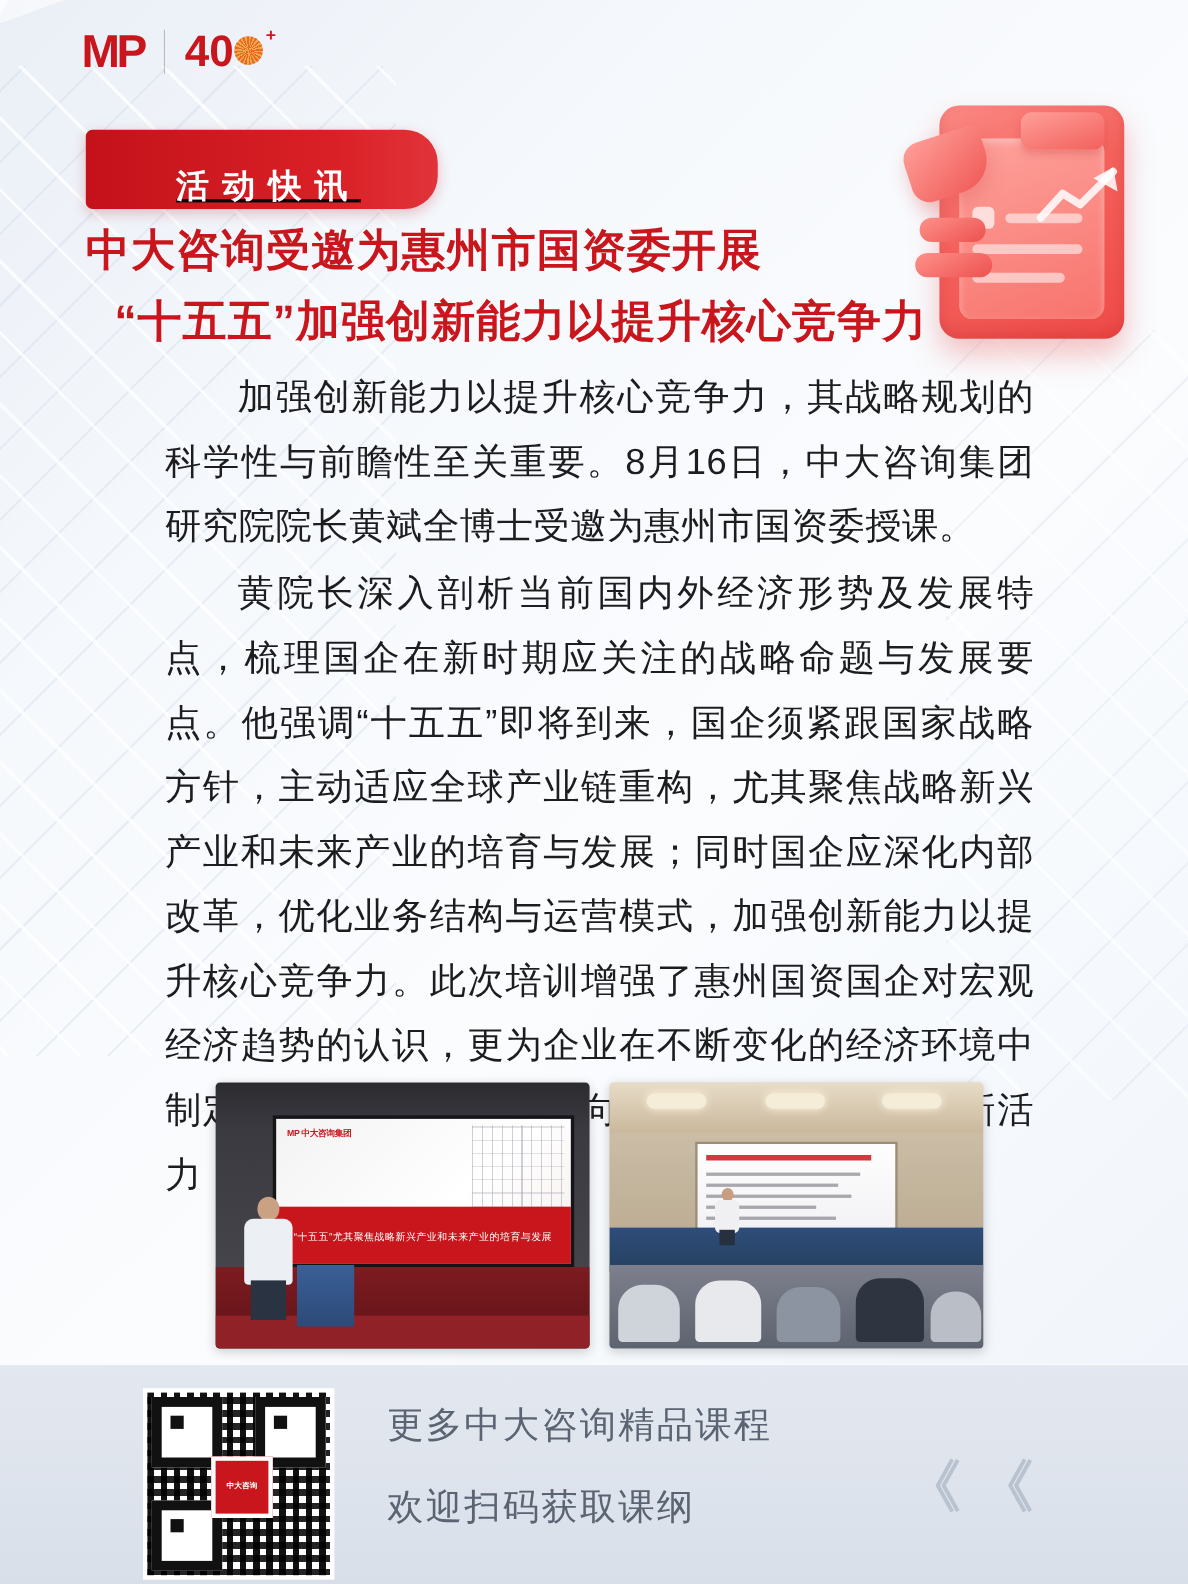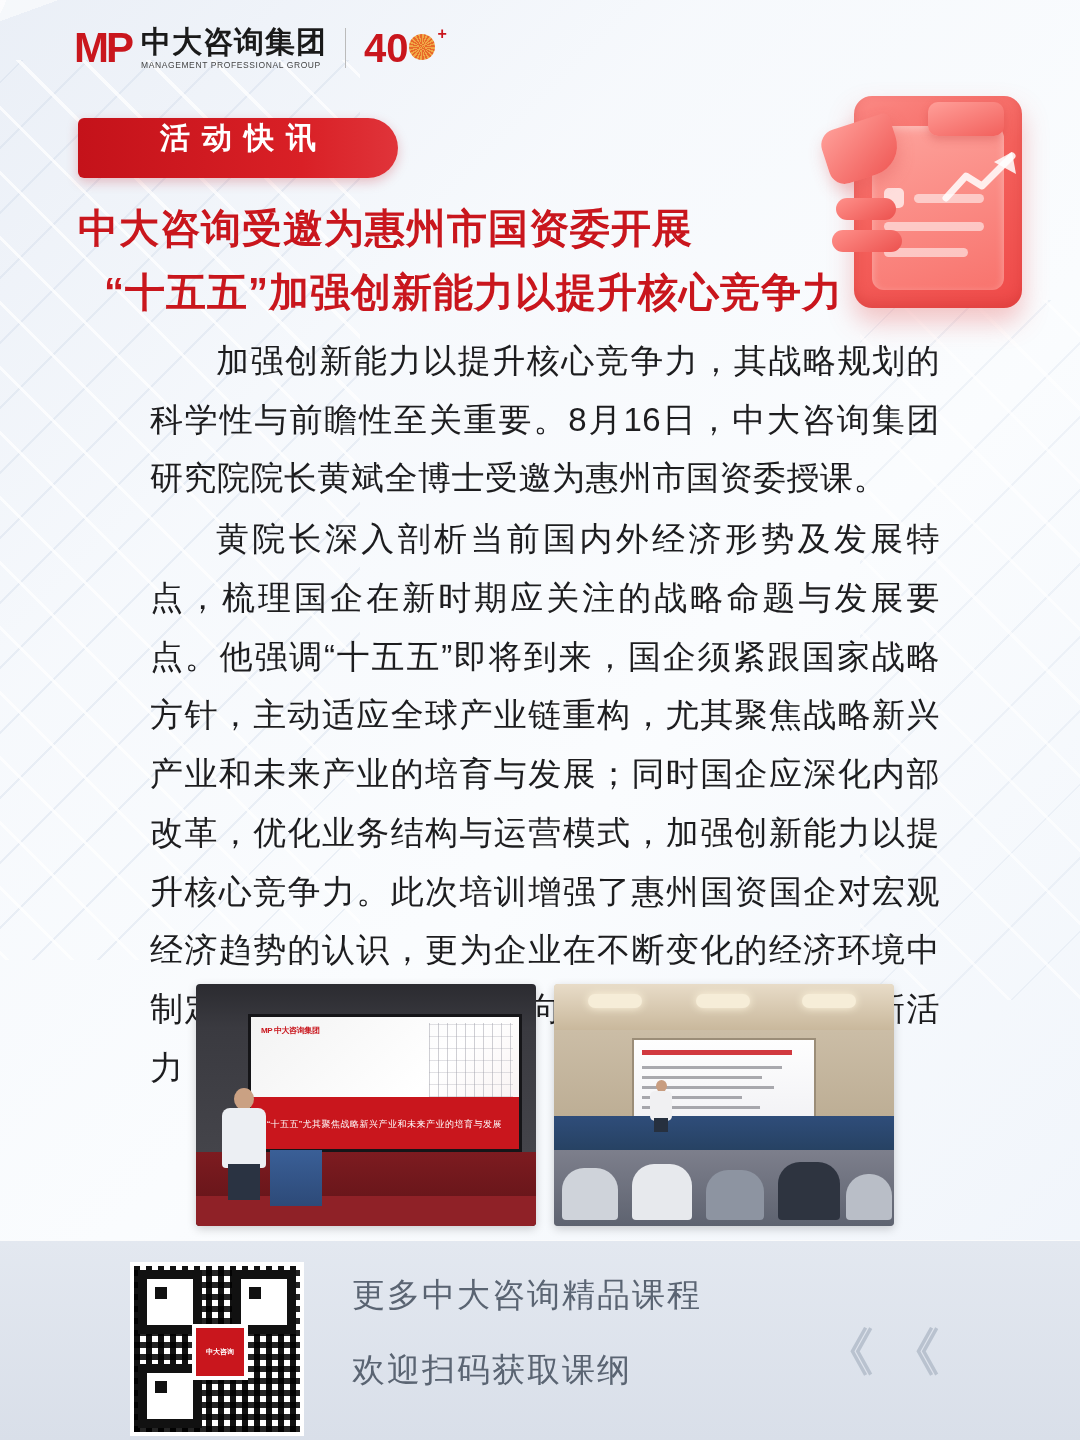--- a/index.html
+++ b/index.html
@@ -118,27 +118,28 @@
     font-size: 16px;
     color: #c9161d;
     margin-left: 1px;
     margin-top: -2px;
   }
 
   
   .ribbon {
     position: absolute;
     left: 78px; top: 118px;
-    width: 320px; height: 60px;
+    width: 320px; height: 72px;
     background: linear-gradient(90deg, #c4121a 0%, #d92026 70%, #e0343a 100%);
     border-radius: 6px 30px 30px 6px;
     display: flex;
-    align-items: flex-start;
+    align-items: flex-end;
     justify-content: center;
     box-shadow: 0 4px 12px rgba(190,20,30,.25);
+    text-decoration: underline;
   }
   .ribbon span {
     color: #fff;
     font-size: 30px;
     font-weight: bold;
     letter-spacing: 12px;
     text-indent: 12px;
   }
 
   
@@ -450,24 +451,20 @@
 </head>
 <body>
 
 <div class="poster">
   <div class="bg-pattern"></div>
   <div class="bg-diamonds"></div>
   <div class="bg-diamonds-r"></div>
 
   <div class="logo-row">
     <div class="logo-mark">MP</div>
-    <div class="logo-text-wrap">
-      <div class="logo-cn">中大咨询集团</div>
-      <div class="logo-en">MANAGEMENT PROFESSIONAL GROUP</div>
-    </div>
     <div class="logo-div"></div>
     <div class="logo-30">
       <span>40</span>
       <span class="burst"></span>
       <span class="plus">+</span>
     </div>
   </div>
 
   <div class="ribbon">
     <span>活动快讯</span>

